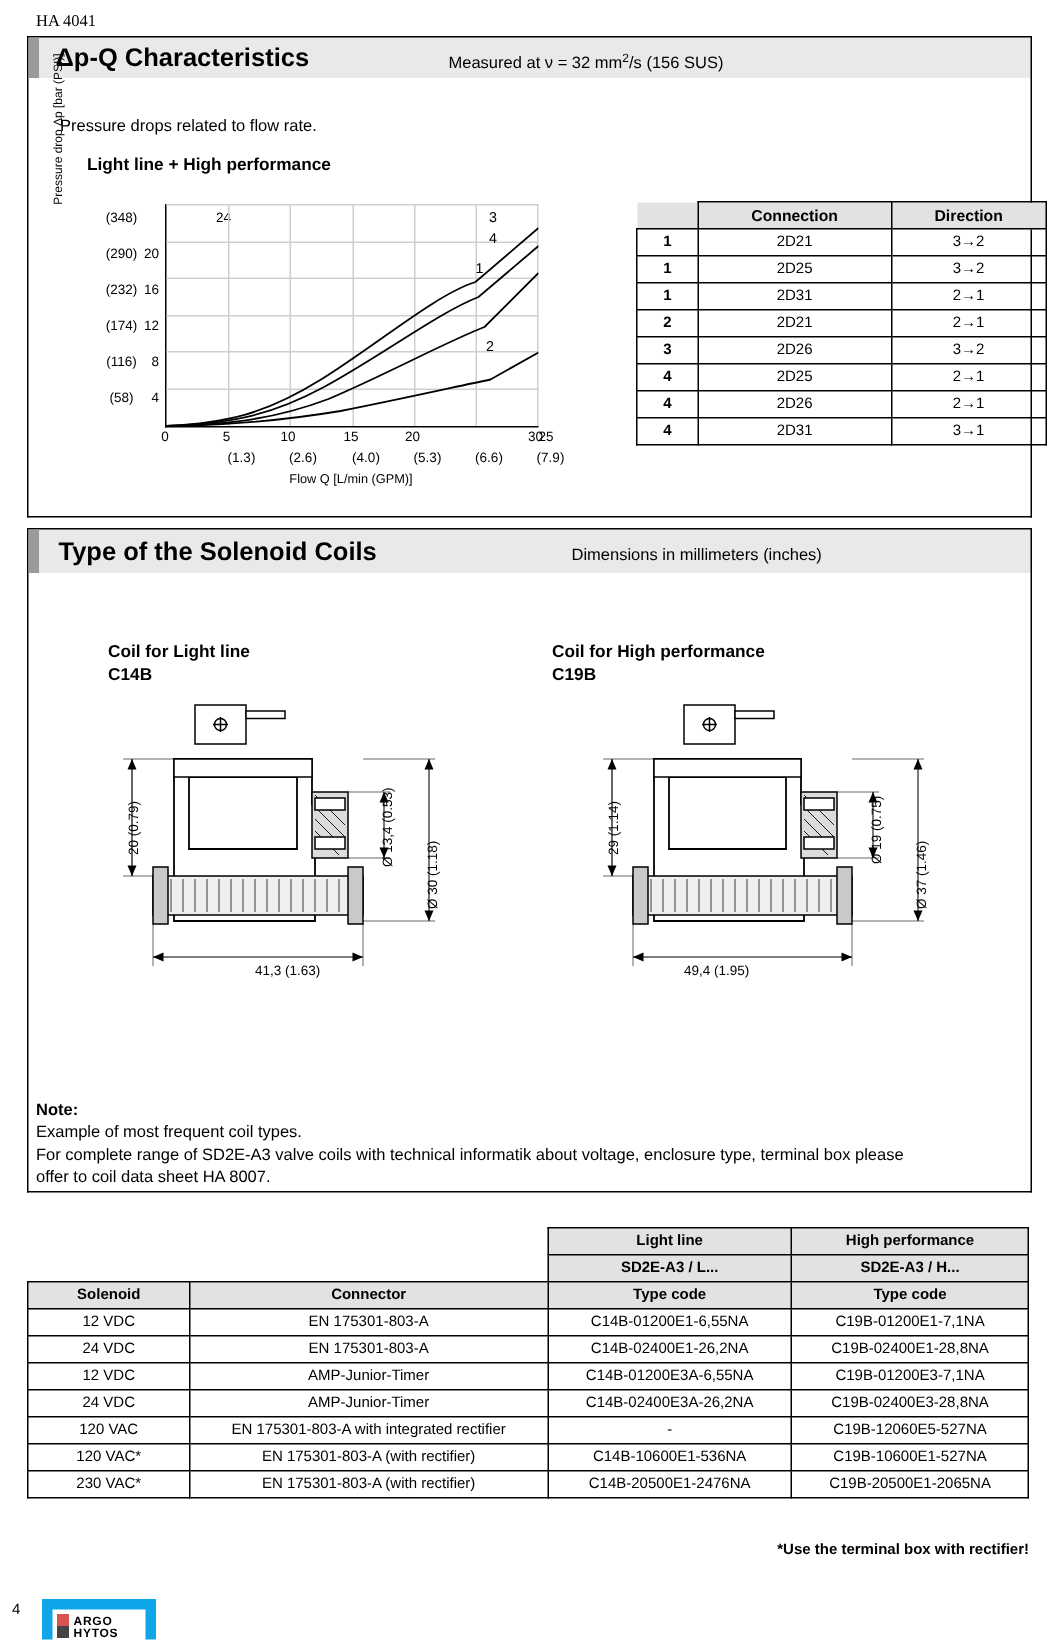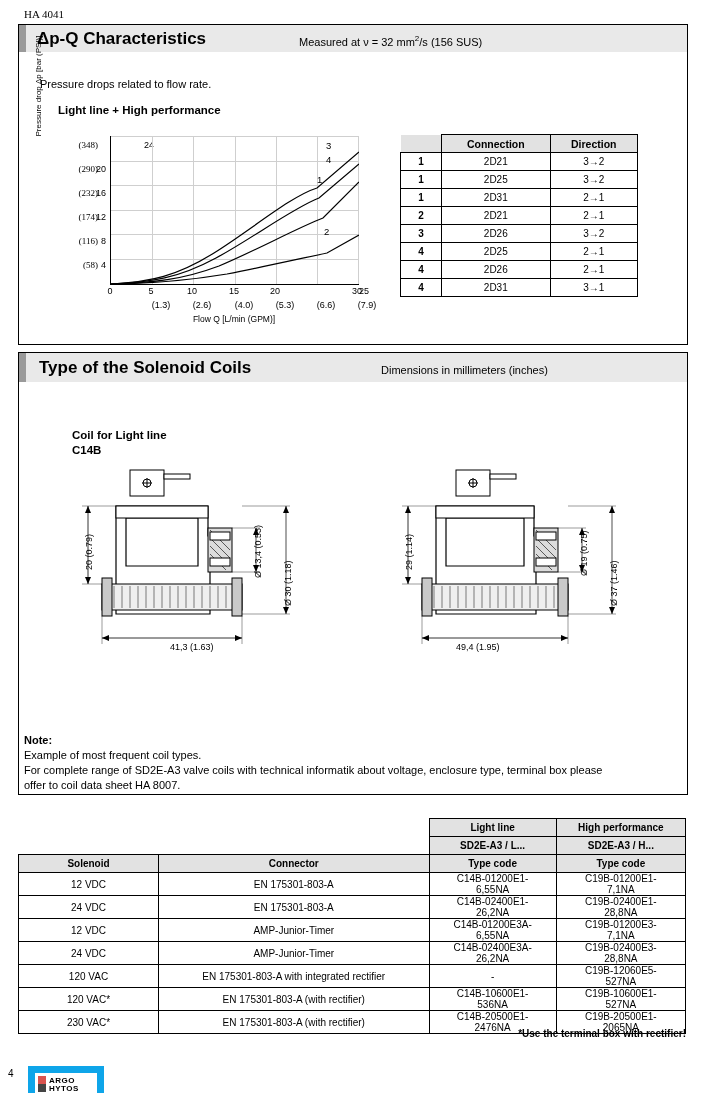--- a/index.html
+++ b/index.html
@@ -51,36 +51,36 @@
   }
 
   
   .chart-wrap{position:absolute;left:36px;top:128px;width:340px;height:200px;}
   .ylabel{
     position:absolute;left:-2px;top:28px;
     transform:rotate(-90deg);transform-origin:left top;
     font-size:8px;white-space:nowrap;
     width:140px;text-align:center;
   }
-  .ytick{position:absolute;font-size:9px;text-align:right;width:34px;font-family:Liberation Serif, serif;}
+  .ytick{position:absolute;font-size:9px;text-align:center;width:34px;}
   .ytick2{position:absolute;font-size:9px;width:16px;text-align:right;}
   .plot{
     position:absolute;left:74px;top:8px;width:248px;height:148px;
     border-left:1px solid #000;border-bottom:1px solid #000;
   }
   .grid-v{position:absolute;top:0;width:1px;height:148px;background:#cfcfcf;}
   .grid-h{position:absolute;left:0;height:1px;width:248px;background:#cfcfcf;}
   .xtick{position:absolute;font-size:9px;transform:translateX(-50%);}
   .xtick2{position:absolute;font-size:9px;transform:translateX(-50%);margin-left:10px;}
   .xlabel{position:absolute;font-size:8.5px;left:74px;width:248px;text-align:center;}
   .curve-lbl{position:absolute;font-size:9.5px;}
 
   
   .conn-table{
-    position:absolute;left:400px;top:134px;width:238px;
+    position:absolute;left:424px;top:134px;width:274px;
     border-collapse:collapse;font-size:10px;
   }
   .conn-table td,.conn-table th{
     border:1px solid #000;height:17px;text-align:center;padding:0 2px;
   }
   .conn-table thead th{background:#e2e2e2;font-weight:bold;font-size:10.5px;}
   .conn-table td.first{width:36px;font-weight:bold;}
   .conn-table .nohdr{border:none;}
 
   
@@ -104,21 +104,21 @@
   .dim-vert{position:absolute;font-size:9px;transform:rotate(-90deg);transform-origin:left top;white-space:nowrap;}
 
   .note-block{position:absolute;left:24px;top:733px;font-size:11px;line-height:15px;}
   .note-block b{font-weight:bold;}
 
   
   .btable{
     position:absolute;left:18px;top:818px;width:668px;
     border-collapse:collapse;font-size:10px;
   }
-  .btable td,.btable th{border:1px solid #000;padding:0 20px;height:17px;}
+  .btable td,.btable th{border:1px solid #000;padding:0 4px;height:17px;}
   .btable .hdr{background:#e2e2e2;font-weight:bold;text-align:center;}
   .btable .ctr{text-align:center;}
   .btable .blank{border:none;background:#fff;}
   .btable .solenoid-col{width:100px;}
   .btable .conn-col{width:230px;}
   .footnote{
     position:absolute;right:18px;top:1028px;font-size:10px;font-weight:bold;
   }
 
   
@@ -343,20 +343,24 @@
       <polygon points="226,148 223,141 229,141" fill="#000"></polygon>
       <line x1="182" y1="40" x2="230" y2="40" stroke="#000" stroke-width="0.4"></line>
       <line x1="182" y1="148" x2="230" y2="148" stroke="#000" stroke-width="0.4"></line>
     </svg>
     <div class="dim-vert" style="left:24px;top:104px;">20 (0.79)</div>
     <div class="dim-txt" style="left:74px;top:176px;margin-left:36px;">41,3 (1.63)</div>
     <div class="dim-vert" style="left:193px;top:112px;">Ø 13,4 (0.53)</div>
     <div class="dim-vert" style="left:223px;top:140px;">Ø 30 (1.18)</div>
   </div>
 
+  <div class="coil-title" style="left:368px;top:428px;">
+    <span>Coil for High performance</span><br>
+    <span>C19B</span>
+  </div>
 
   <div style="position:absolute;left:378px;top:466px;width:260px;height:200px;">
     <svg width="260" height="200" style="position:absolute;left:0;top:0;">
       <rect x="78" y="4" width="34" height="26" fill="#fff" stroke="#000"></rect>
       <circle cx="95" cy="17" r="4" fill="#fff" stroke="#000"></circle>
       <line x1="90" y1="17" x2="100" y2="17" stroke="#000"></line>
       <line x1="95" y1="12" x2="95" y2="22" stroke="#000"></line>
       <rect x="112" y="8" width="26" height="5" fill="#fff" stroke="#000"></rect>
 
       <path d="M58,40 L156,40 L156,70 L158,70 L158,148 L58,148 Z" fill="#fff" stroke="#000" stroke-width="1.2"></path>

